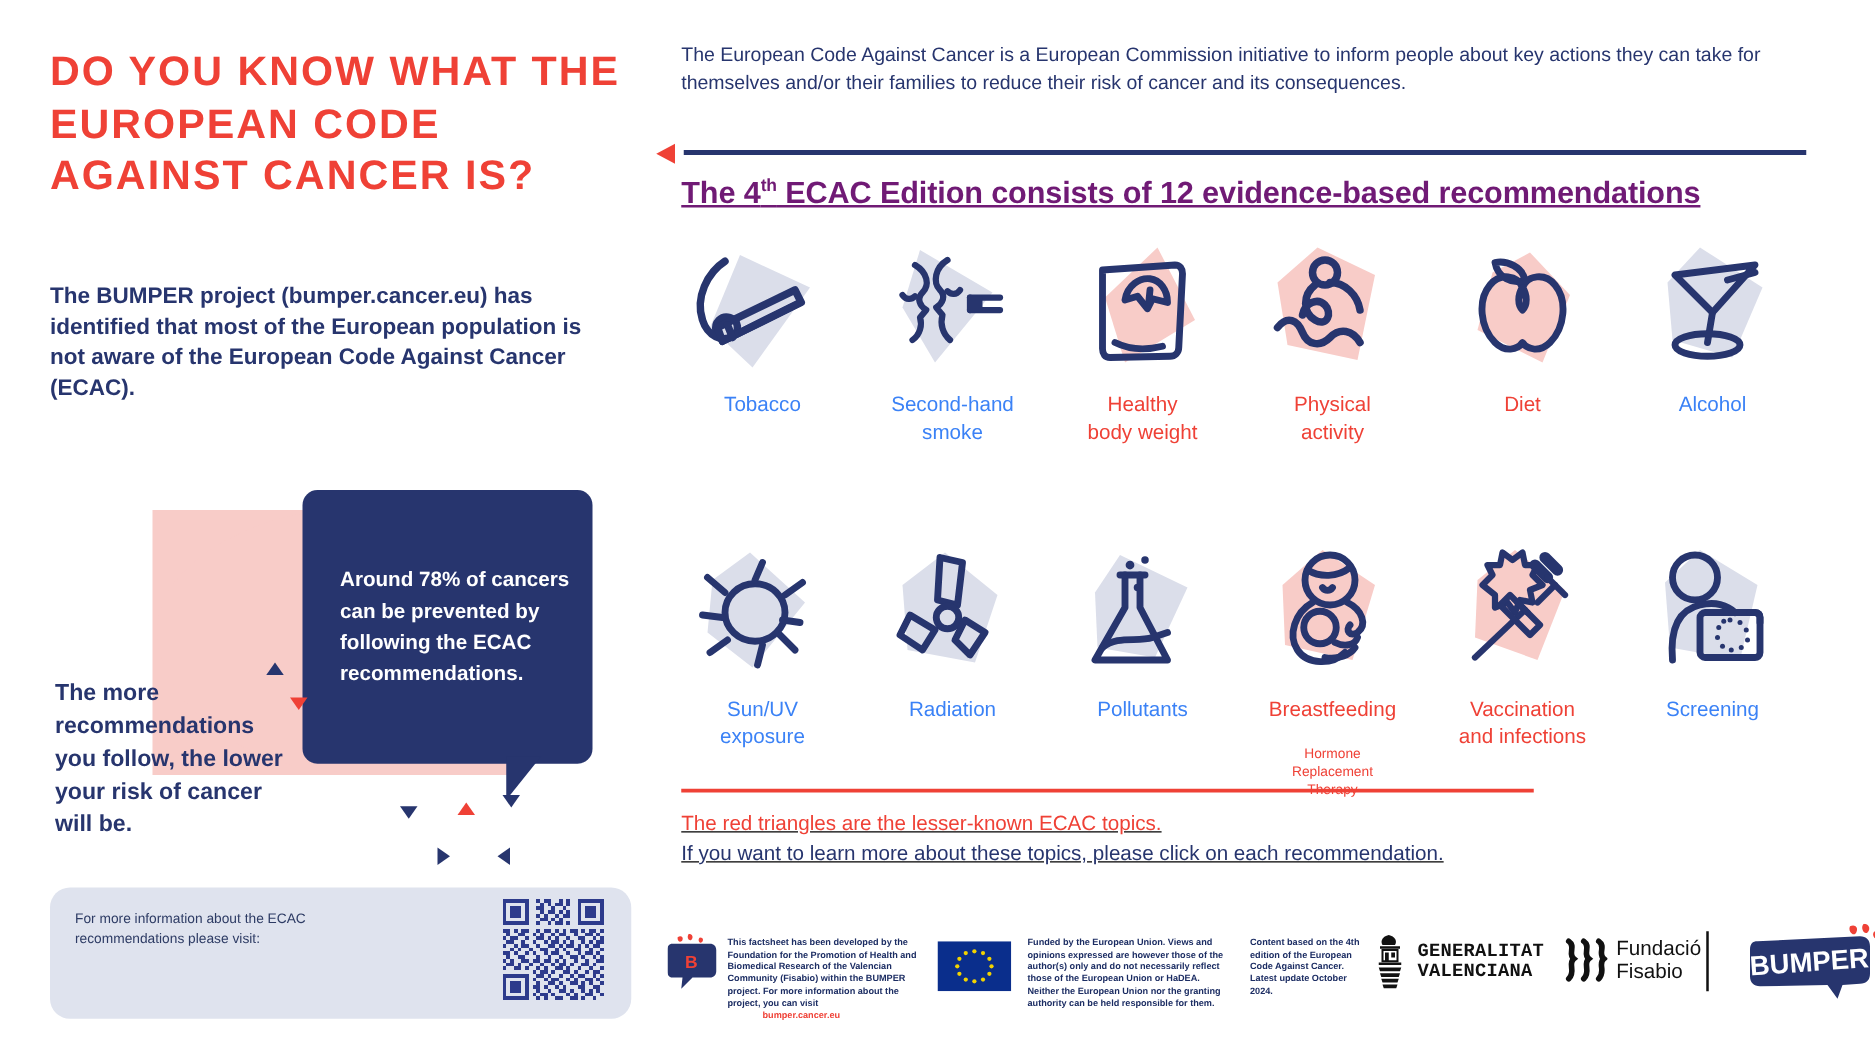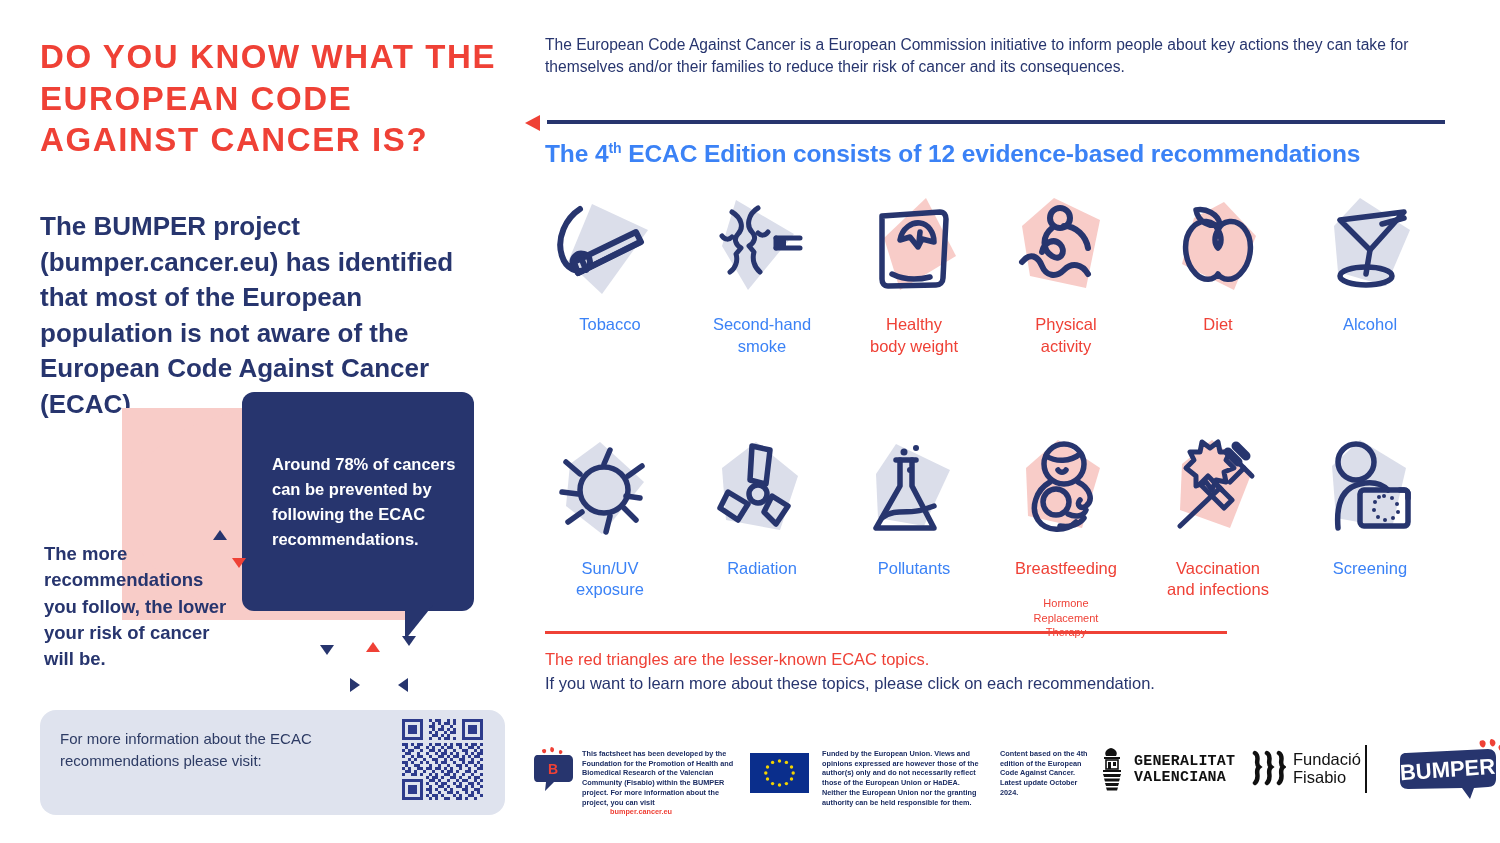--- a/index.html
+++ b/index.html
@@ -18,24 +18,24 @@
   .headline{
     position:absolute;left:40px;top:36px;width:480px;
     color:#ef4136;
     font-weight:bold;
     font-size:33px;
     line-height:1.26;
     letter-spacing:1.6px;
   }
 
   .lead{
-    position:absolute;left:40px;top:209px;width:450px;
+    position:absolute;left:40px;top:224px;width:450px;
     color:#27356e;
     font-weight:bold;
-    font-size:26px;
+    font-size:18px;
     line-height:1.37;
   }
 
   
   .pinkblob{
     position:absolute;left:122px;top:408px;width:290px;height:212px;
     background:#f8ccc8;
   }
 
   .moretext{
@@ -64,21 +64,21 @@
 
   .tri{position:absolute;width:0;height:0;}
 
   
   .qrbox{
     position:absolute;left:40px;top:710px;width:465px;height:105px;
     background:#dfe3ee;border-radius:16px;
   }
   .qrtext{
     position:absolute;left:60px;top:728px;width:330px;
-    font-size:15px;line-height:1.45;color:#2d3b64;
+    font-size:11px;line-height:1.45;color:#2d3b64;
   }
   .qrtext .url{color:#ef4136;}
   .qrcode{
     position:absolute;left:399px;top:716px;width:87px;height:87px;
   }
 
   
   .right{position:absolute;left:520px;top:0;width:980px;height:843px;}
 
   .intro{
@@ -90,42 +90,42 @@
   .divider-line{position:absolute;left:22px;top:5px;width:898px;height:4px;background:#27356e;}
   .divider-tri{
     position:absolute;left:0px;top:0px;width:0;height:0;
     border-top:8px solid transparent;
     border-bottom:8px solid transparent;
     border-right:15px solid #ef4136;
   }
 
   .subhead{
     position:absolute;left:25px;top:140px;
-    color:#3b82f6;font-weight:bold;font-size:24.5px;letter-spacing:-0.1px;
+    color:#701a75;font-weight:bold;font-size:24.5px;letter-spacing:-0.1px;text-decoration:underline;
   }
   .subhead sup{font-size:14px;vertical-align:super;}
 
   
   .grid{position:absolute;left:14px;top:190px;width:920px;}
   .grid-row{display:flex;}
   .cell{width:152px;display:flex;flex-direction:column;align-items:center;}
   .iconwrap{width:132px;height:120px;position:relative;}
   .iconwrap svg{position:absolute;left:0;top:0;}
   .caption{
     margin-top:4px;text-align:center;font-size:16.5px;line-height:1.32;
     color:#3b82f6;
   }
   .caption.red{color:#ef4136;}
   .caption2{
     margin-top:17px;text-align:center;font-size:11px;line-height:1.32;color:#ef4136;
   }
 
   
   .redline{position:absolute;left:25px;top:631px;width:682px;height:3px;background:#ef4136;}
-  .note{position:absolute;left:25px;top:648px;width:760px;font-size:16.5px;line-height:1.45;}
+  .note{position:absolute;left:25px;top:648px;width:760px;font-size:16.5px;line-height:1.45;text-decoration:underline;}
   .note .r{color:#ef4136;}
   .note .b{color:#27356e;}
 
   
   .footer{position:absolute;left:520px;top:735px;width:980px;height:100px;}
   .f-block{position:absolute;}
   .f-text{
     font-size:7.3px;line-height:1.33;color:#1c2d63;font-weight:bold;
   }
   .f-text .url{color:#ef4136;margin-left:28px;}

